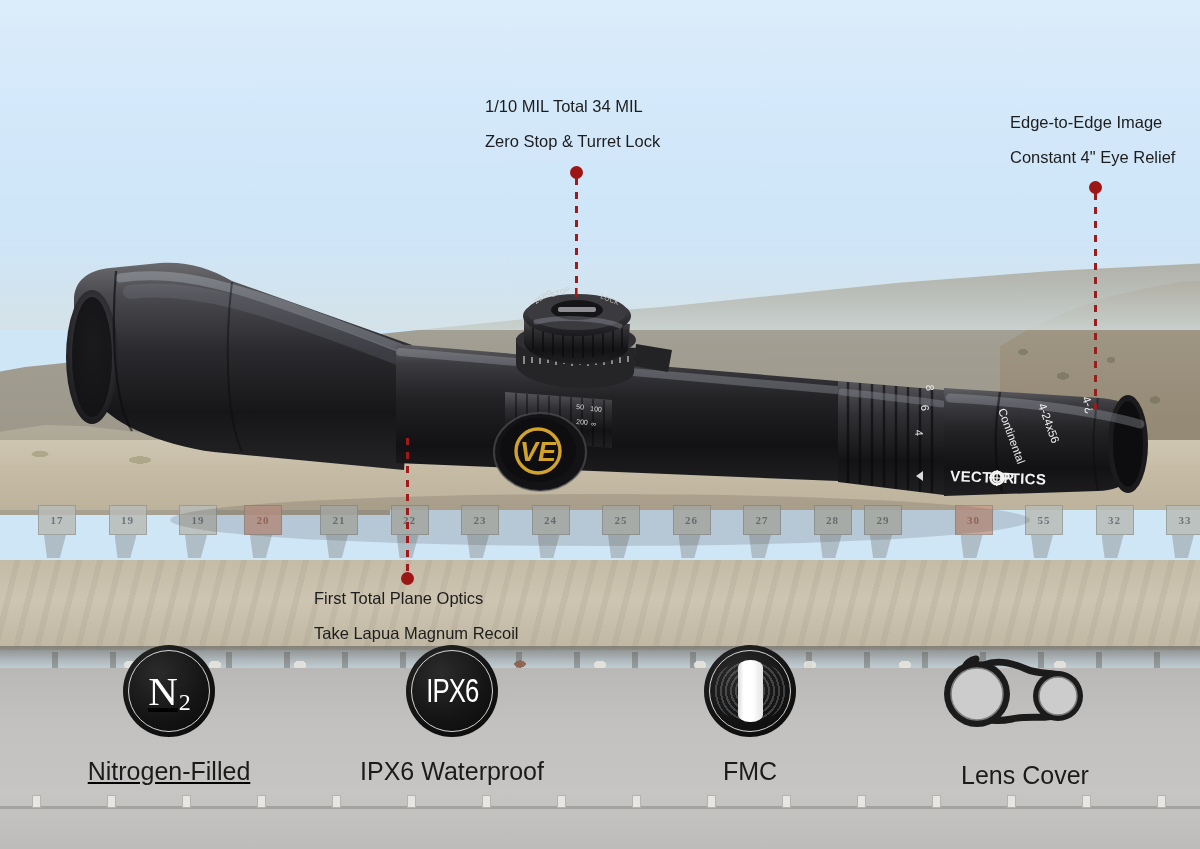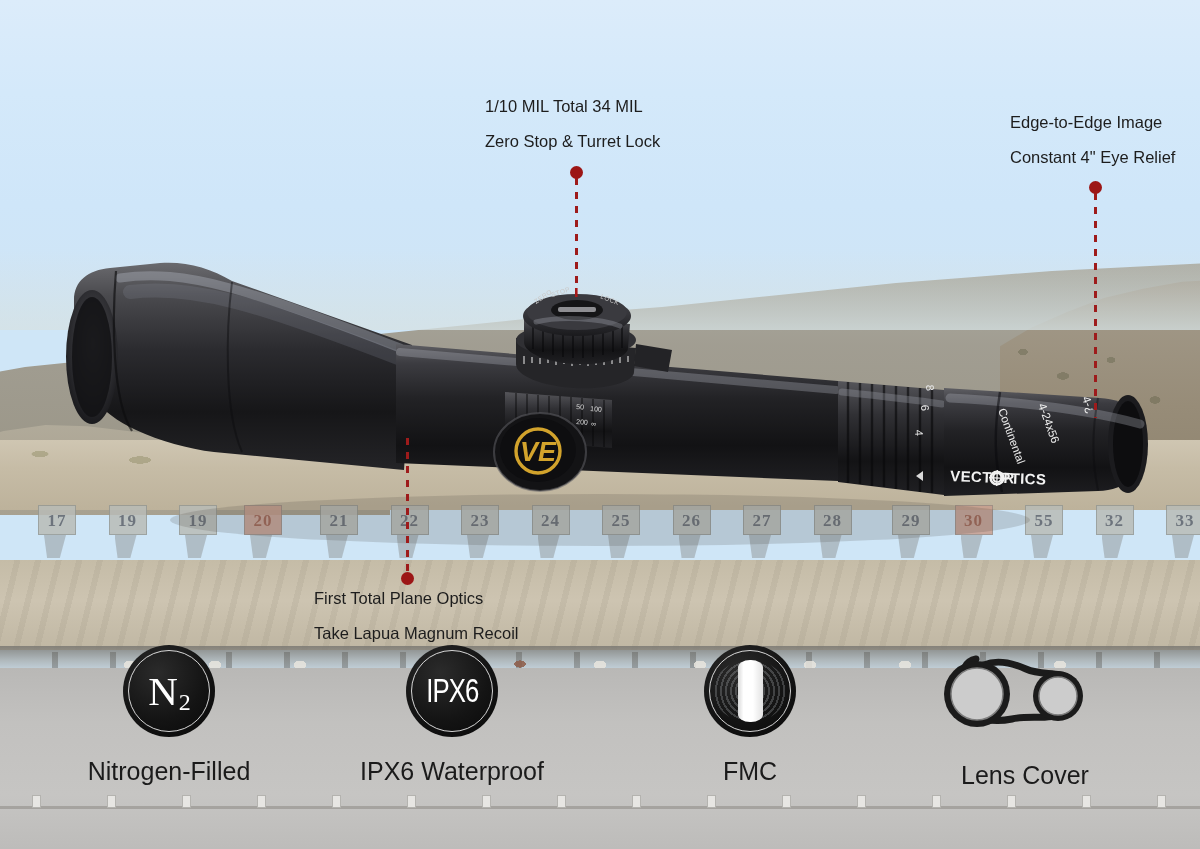--- a/index.html
+++ b/index.html
@@ -82,21 +82,21 @@
     position: absolute; left: 0; top: 505px; width: 1200px; height: 58px;
   }
   .target-marker {
     position: absolute; top: 0; width: 40px; text-align: center;
   }
   .target-plate {
     width: 38px; height: 30px;
     background: #b9bcb7;
     border: 1px solid rgba(120,122,118,.55);
     color: #5d6168;
-    font-size: 17px; font-weight: bold;
+    font-size: 11px; font-weight: bold;
     line-height: 29px; letter-spacing: 1px;
     font-family: "Liberation Serif", serif;
     opacity: .85;
   }
   .target-marker.hot .target-plate { background: #c89e8e; color: #9b5540; }
   .target-shadow {
     width: 22px; height: 23px; margin-left: 6px;
     background: rgba(108,104,96,.32);
     clip-path: polygon(0 0, 100% 0, 72% 100%, 14% 100%);
   }
@@ -289,21 +289,21 @@
         <div class="target-shadow"></div>
       </div>
       <div class="target-marker" style="left: 743px;">
         <div class="target-plate">27</div>
         <div class="target-shadow"></div>
       </div>
       <div class="target-marker" style="left: 813.5px;">
         <div class="target-plate">28</div>
         <div class="target-shadow"></div>
       </div>
-      <div class="target-marker" style="left: 892px;">
+      <div class="target-marker" style="left: 864px;">
         <div class="target-plate">29</div>
         <div class="target-shadow"></div>
       </div>
       <div class="target-marker hot" style="left: 954.5px;">
         <div class="target-plate">30</div>
         <div class="target-shadow"></div>
       </div>
       <div class="target-marker" style="left: 1025px;">
         <div class="target-plate">55</div>
         <div class="target-shadow"></div>
@@ -580,21 +580,21 @@
 
   <div class="dash-line" style="left:406px; top:438px; height:138px;"></div>
   <div class="dot" style="left:401px; top:572px;"></div>
   <div class="callout" style="left:314px; top:590px;">
     <div class="callout-text">First Total Plane Optics</div>
     <div class="callout-text">Take Lapua Magnum Recoil</div>
   </div>
 
   <div class="features">
 
-    <div class="feature" style="left:54px;">
+    <div class="feature" style="left:54px;text-decoration:underline;">
       <div class="feature-badge">
         <span class="badge-n2"><span>N</span><sub>2</sub></span>
       </div>
       <div class="feature-label">Nitrogen-Filled</div>
     </div>
 
     <div class="feature" style="left:337px;">
       <div class="feature-badge">
         <span class="badge-ipx6">IPX6</span>
       </div>

